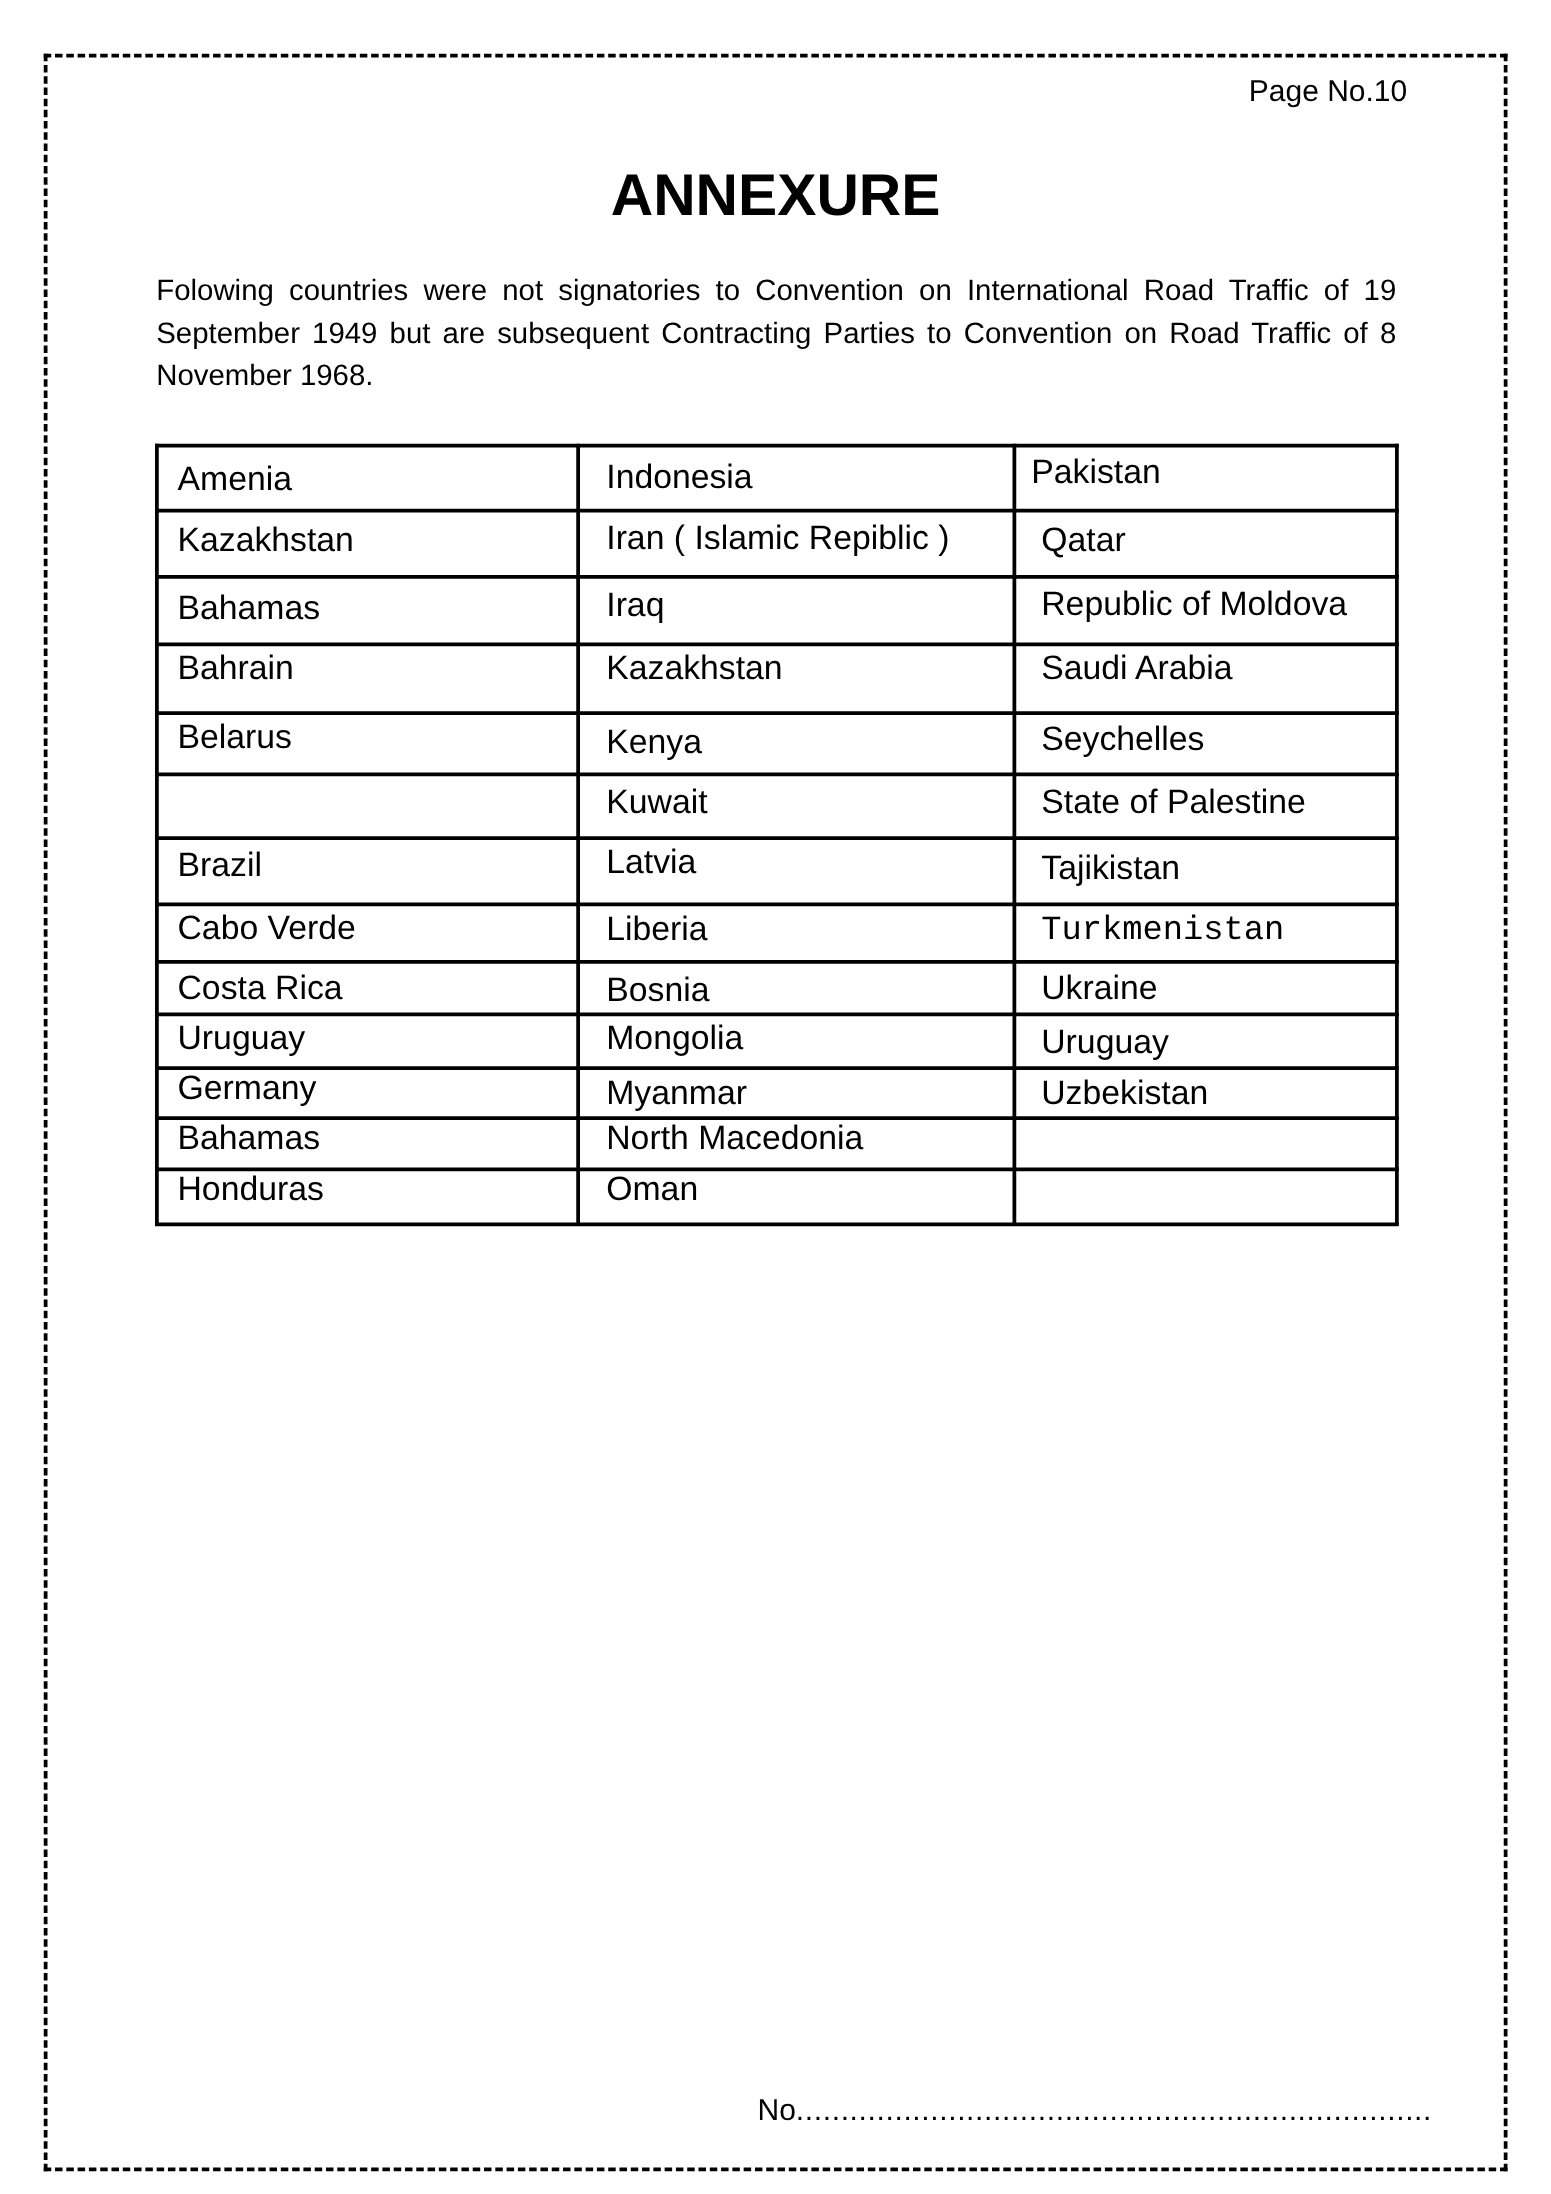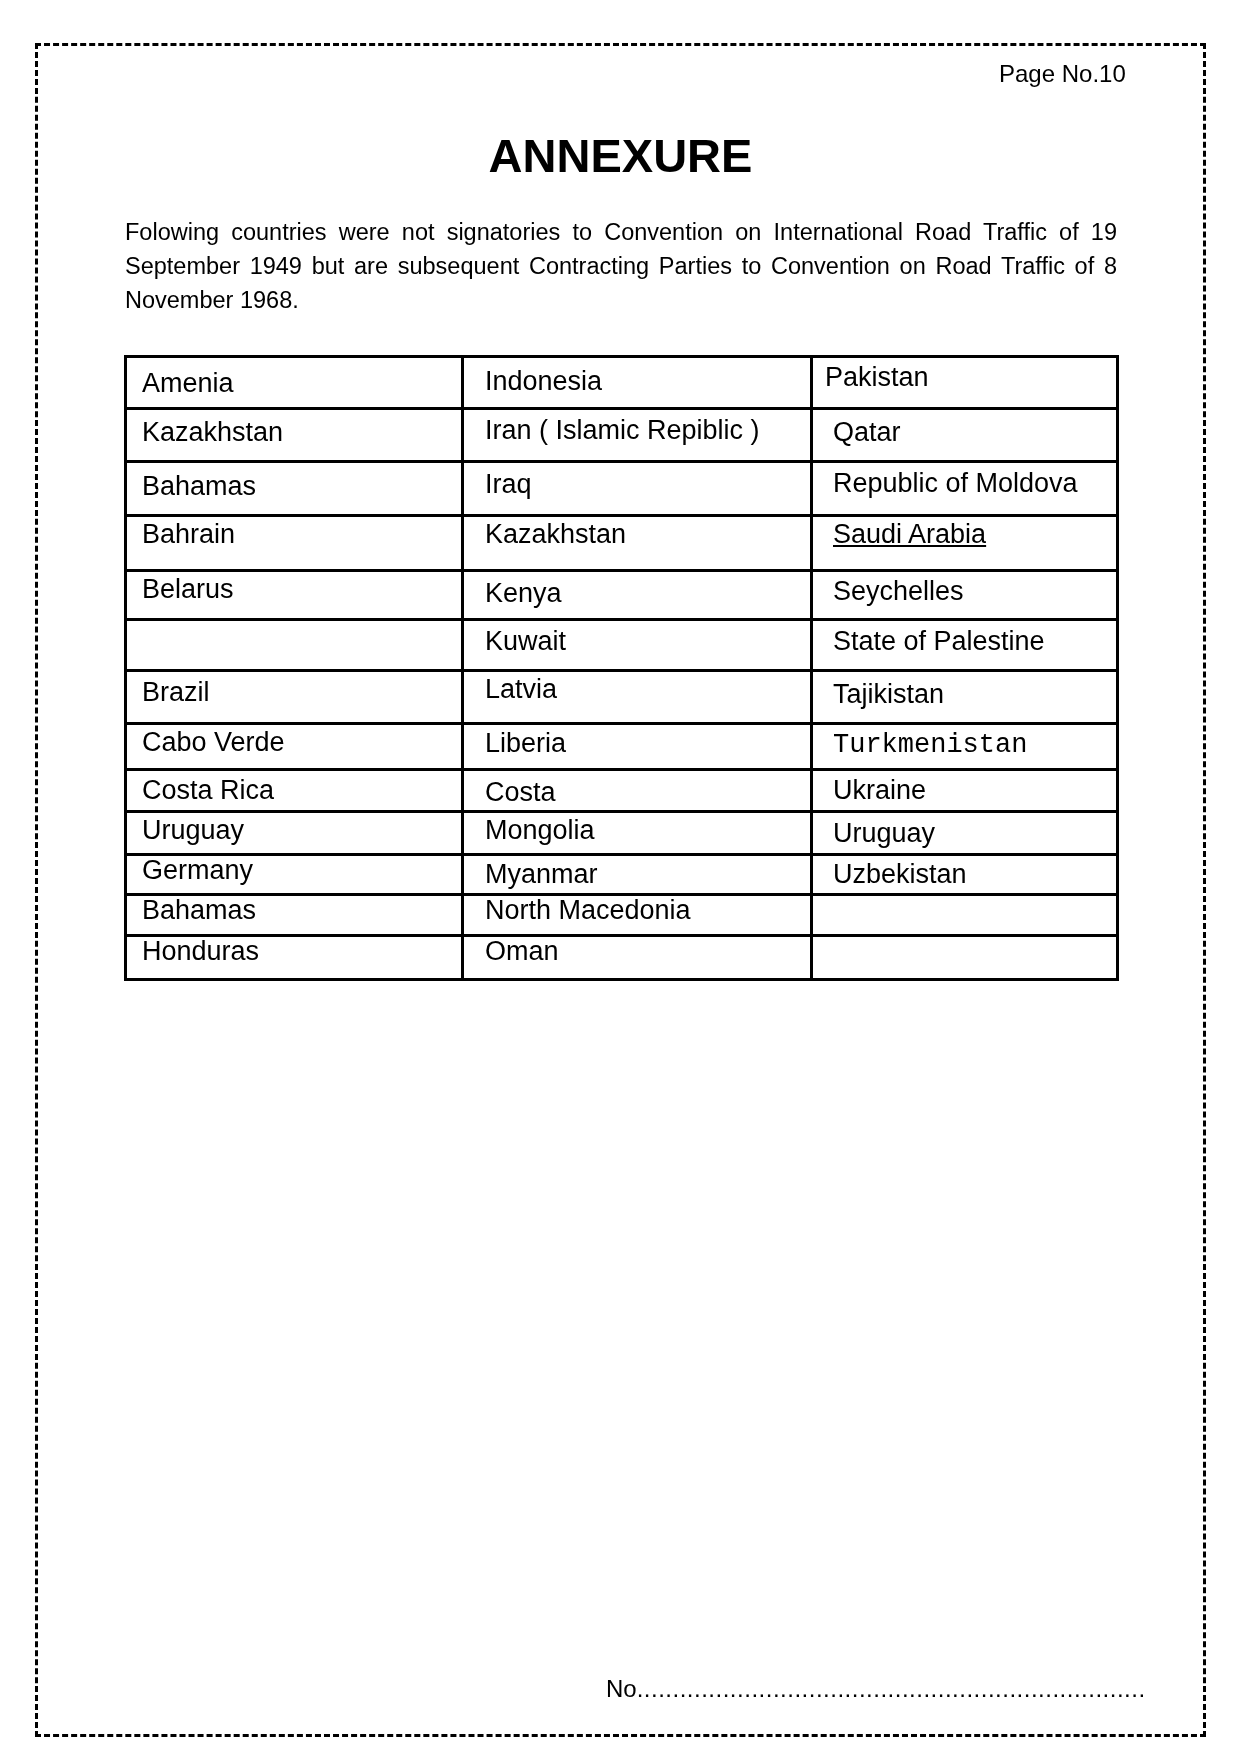--- a/index.html
+++ b/index.html
@@ -51,34 +51,34 @@
     <div class="cell" style="left: 361px; top: 10px;">Indonesia</div>
     <div class="cell" style="left: 701px; top: 6px;">Pakistan</div>
     <div class="cell" style="left: 18px; top: 61px;">Kazakhstan</div>
     <div class="cell" style="left: 361px; top: 59px;">Iran ( Islamic Repiblic )</div>
     <div class="cell" style="left: 709px; top: 61px;">Qatar</div>
     <div class="cell" style="left: 18px; top: 115px;">Bahamas</div>
     <div class="cell" style="left: 361px; top: 113px;">Iraq</div>
     <div class="cell" style="left: 709px; top: 112px;">Republic of Moldova</div>
     <div class="cell" style="left: 18px; top: 163px;">Bahrain</div>
     <div class="cell" style="left: 361px; top: 163px;">Kazakhstan</div>
-    <div class="cell" style="left: 709px; top: 163px; text-decoration: underline;">Saudi Arabia</div>
+    <div class="cell" style="left: 709px; top: 163px;">Saudi Arabia</div>
     <div class="cell" style="left: 18px; top: 218px;">Belarus</div>
     <div class="cell" style="left: 361px; top: 222px;">Kenya</div>
     <div class="cell" style="left: 709px; top: 220px;">Seychelles</div>
     <div class="cell" style="left: 361px; top: 270px;">Kuwait</div>
     <div class="cell" style="left: 709px; top: 270px;">State of Palestine</div>
     <div class="cell" style="left: 18px; top: 321px;">Brazil</div>
     <div class="cell" style="left: 361px; top: 318px;">Latvia</div>
     <div class="cell" style="left: 709px; top: 323px;">Tajikistan</div>
     <div class="cell" style="left: 18px; top: 371px;">Cabo Verde</div>
     <div class="cell" style="left: 361px; top: 372px;">Liberia</div>
     <div class="cell" style="left: 709px; top: 374px; font-family: Liberation Mono, monospace;">Turkmenistan</div>
     <div class="cell" style="left: 18px; top: 419px;">Costa Rica</div>
-    <div class="cell" style="left: 361px; top: 421px;">Costa</div>
+    <div class="cell" style="left: 361px; top: 421px;">Bosnia</div>
     <div class="cell" style="left: 709px; top: 419px;">Ukraine</div>
     <div class="cell" style="left: 18px; top: 459px;">Uruguay</div>
     <div class="cell" style="left: 361px; top: 459px;">Mongolia</div>
     <div class="cell" style="left: 709px; top: 462px;">Uruguay</div>
     <div class="cell" style="left: 18px; top: 499px;">Germany</div>
     <div class="cell" style="left: 361px; top: 503px;">Myanmar</div>
     <div class="cell" style="left: 709px; top: 503px;">Uzbekistan</div>
     <div class="cell" style="left: 18px; top: 539px;">Bahamas</div>
     <div class="cell" style="left: 361px; top: 539px;">North Macedonia</div>
     <div class="cell" style="left: 709px; top: 539px;"></div>

